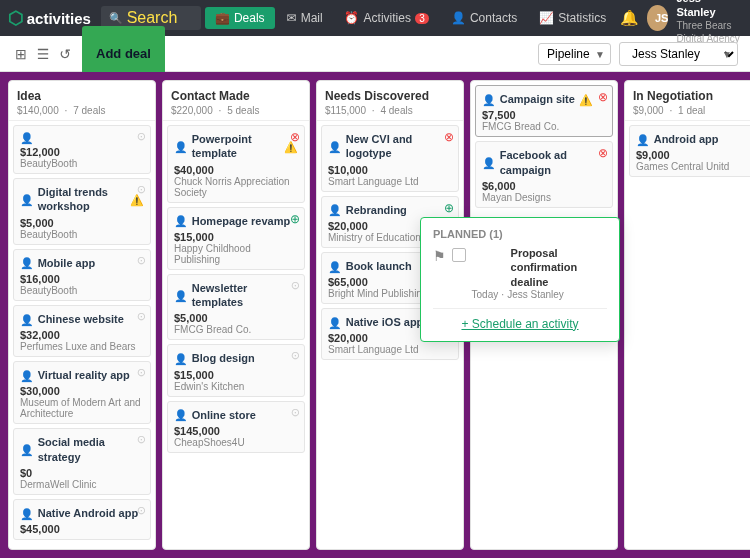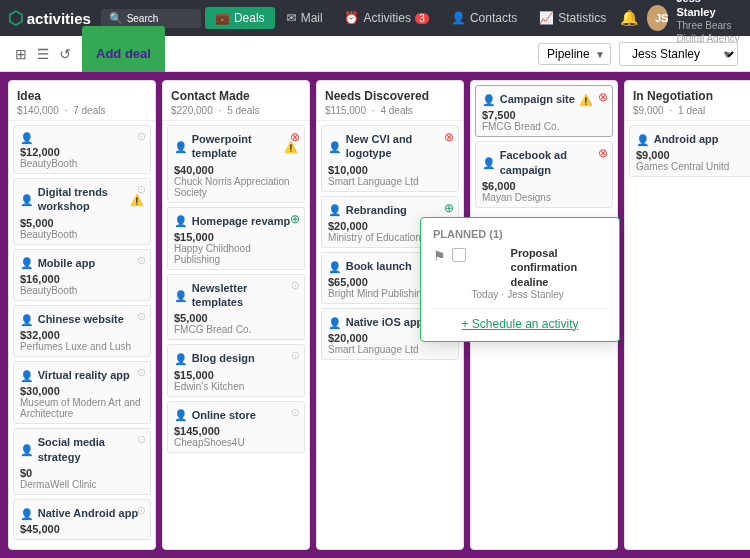--- a/index.html
+++ b/index.html
@@ -8,42 +8,42 @@
     
     .topnav {
       display: flex; align-items: center; background: #2e3139; height: 36px; padding: 0 8px; gap: 4px;
     }
     .brand { color: #fff; font-size: 15px; font-weight: bold; margin-right: 6px; display: flex; align-items: center; gap: 3px; }
     .brand-icon { color: #1a9e6c; font-size: 18px; }
     .search-box {
       display: flex; align-items: center; background: #3e4249; border-radius: 3px; padding: 3px 8px; gap: 4px; flex: 0 0 100px;
     }
     .search-icon { color: #aaa; font-size: 11px; }
-    .search-text { color: #ffffff; font-size: 10px; }
+    .search-text { color: #fde047; font-size: 16px; }
     .nav-items { display: flex; align-items: center; gap: 2px; flex: 1; }
     .nav-item {
       display: flex; align-items: center; gap: 4px; color: #ccc; padding: 4px 10px; border-radius: 3px; cursor: pointer; font-size: 12px;
     }
     .nav-item.active { background: #1a9e6c; color: #fff; }
     .nav-badge {
       background: #e44; color: #fff; border-radius: 8px; font-size: 10px; padding: 0 4px; min-width: 14px; text-align: center;
     }
     .nav-right { display: flex; align-items: center; gap: 8px; margin-left: auto; }
     .bell-icon { color: #aaa; font-size: 15px; cursor: pointer; }
     .user-avatar { width: 26px; height: 26px; border-radius: 50%; background: #c8a06e; display: flex; align-items: center; justify-content: center; color: #fff; font-weight: bold; font-size: 11px; padding-left: 8px; }
     .user-info { color: #fff; font-size: 11px; line-height: 1.3; }
     .user-name { font-weight: 600; }
     .user-agency { color: #aaa; font-size: 10px; }
 
     
     .toolbar { display: flex; align-items: center; background: #fff; border-bottom: 1px solid #e0e0e0; padding: 6px 12px; gap: 8px; height: 36px; }
     .toolbar-icons { display: flex; gap: 4px; }
     .toolbar-icon { color: #666; cursor: pointer; font-size: 14px; padding: 3px; border-radius: 3px; }
     .add-deal-btn {
-      background: #34a853; color: #4c1d95; border: none; border-radius: 3px; padding: 20px 14px; font-size: 13px; font-weight: 600; cursor: pointer;
+      background: #34a853; color: #0f172a; border: none; border-radius: 3px; padding: 20px 14px; font-size: 13px; font-weight: 600; cursor: pointer;
     }
     .toolbar-right { display: flex; align-items: center; gap: 8px; margin-left: auto; }
     .pipeline-select {
       border: 1px solid #ccc; border-radius: 3px; padding: 3px 20px 3px 8px; font-size: 12px; background: #fff; cursor: pointer; appearance: none; position: relative;
     }
     .select-wrapper { position: relative; display: inline-block; }
     .select-arrow { position: absolute; right: 6px; top: 50%; transform: translateY(-50%); color: #666; font-size: 10px; pointer-events: none; }
     .user-select { border: 1px solid #ccc; border-radius: 3px; padding: 3px 20px 3px 8px; font-size: 12px; background: #fff; cursor: pointer; }
 
     
@@ -207,21 +207,21 @@
         <div class="card-company">BeautyBooth</div>
         <span class="card-action">⊙</span>
       </div>
 
       <div class="card">
         <div class="card-row">
           <span class="card-icon">👤</span>
           <span class="card-title">Chinese website</span>
         </div>
         <div class="card-amount">$32,000</div>
-        <div class="card-company">Perfumes Luxe and Lush</div>
+        <div class="card-company">Perfumes Luxe and Bears</div>
         <span class="card-action">⊙</span>
       </div>
 
       <div class="card">
         <div class="card-row">
           <span class="card-icon">👤</span>
           <span class="card-title">Virtual reality app</span>
         </div>
         <div class="card-amount">$30,000</div>
         <div class="card-company">Museum of Modern Art and Architecture</div>

